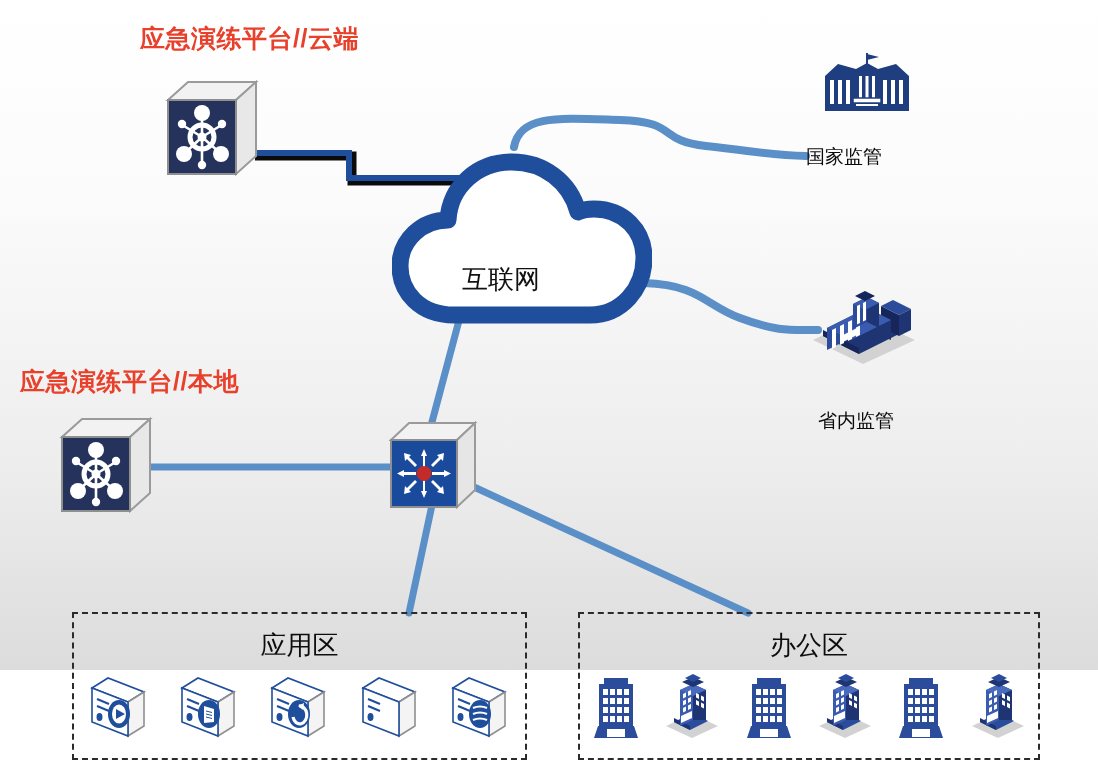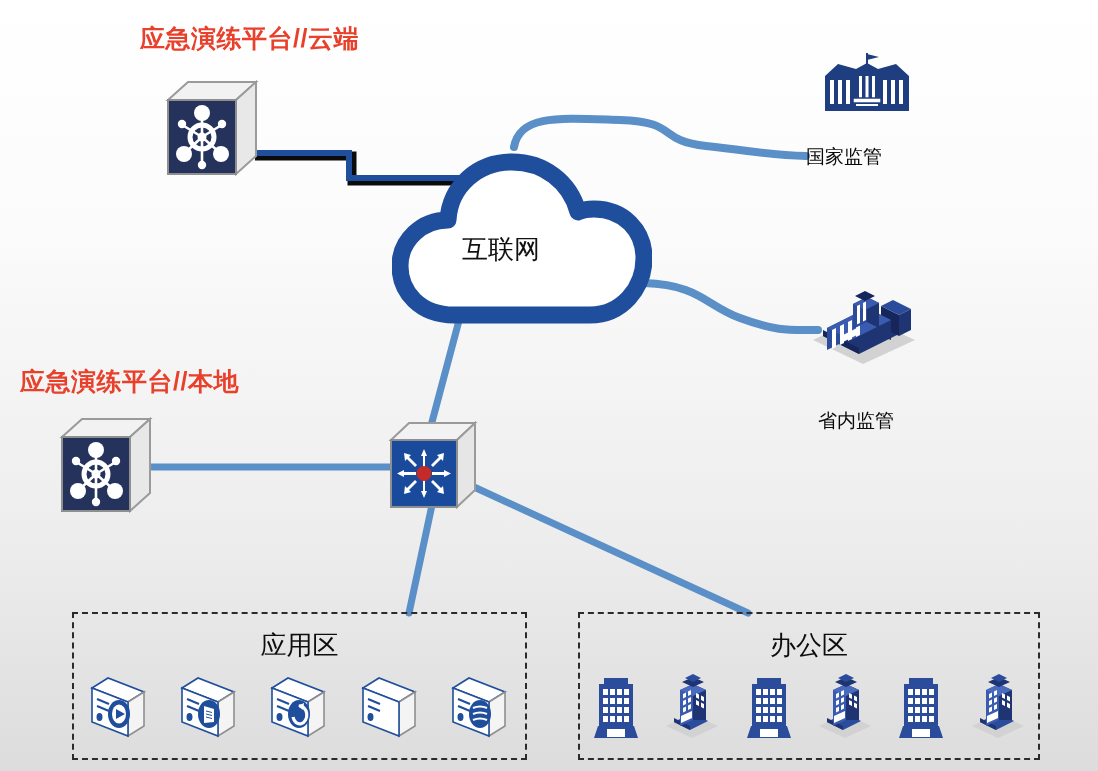--- a/index.html
+++ b/index.html
@@ -9,21 +9,21 @@
   }
   body {
     width: 1098px;
     height: 771px;
     font-family: "Liberation Sans", "DejaVu Sans", sans-serif;
     overflow: hidden;
   }
   #diagram {
     position: relative;
     width: 1098px;
-    height: 771px;
+    height: 670px;
     background: linear-gradient(to bottom, #ffffff 0%, #fbfbfb 30%, #ededed 70%, #dcdcdc 100%);
   }
   #wires {
     position: absolute;
     left: 0;
     top: 0;
     width: 1098px;
     height: 771px;
     pointer-events: none;
   }
@@ -138,21 +138,21 @@
                C28,175 8,152 8,126
                C8,100 30,80 56,80
                C58,46 86,22 120,22
                C152,22 178,42 186,72
                C190,70 196,69 202,69
                C232,69 252,91 252,118
                C252,148 230,175 198,175
                Z" fill="#ffffff" stroke="#1F4E9C" stroke-width="17" stroke-linejoin="round"></path>
     </svg>
   </div>
-  <div class="cloud-label" style="left:462px; top:232px;">互联网</div>
+  <div class="cloud-label" style="left:462px; top:262px;">互联网</div>
 
   <div class="node" style="left:822px; top:52px;">
     <svg width="90" height="62" viewBox="0 0 90 62">
 
       <line x1="45" y1="1" x2="45" y2="12" stroke="#1F3E80" stroke-width="2"></line>
       <polygon points="45,2 57,5 45,8" fill="#1F3E80"></polygon>
 
       <path d="M3,24 L16,12 L34,17 L45,11 L56,17 L74,12 L87,24 Z" fill="#1F3E80"></path>
 
       <rect x="3" y="24" width="31" height="30" fill="#1F3E80"></rect>

